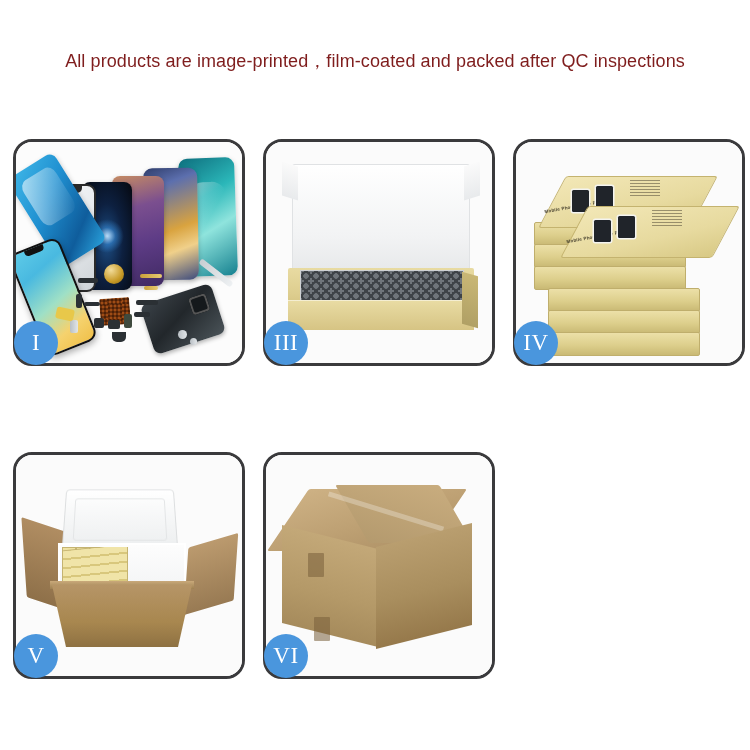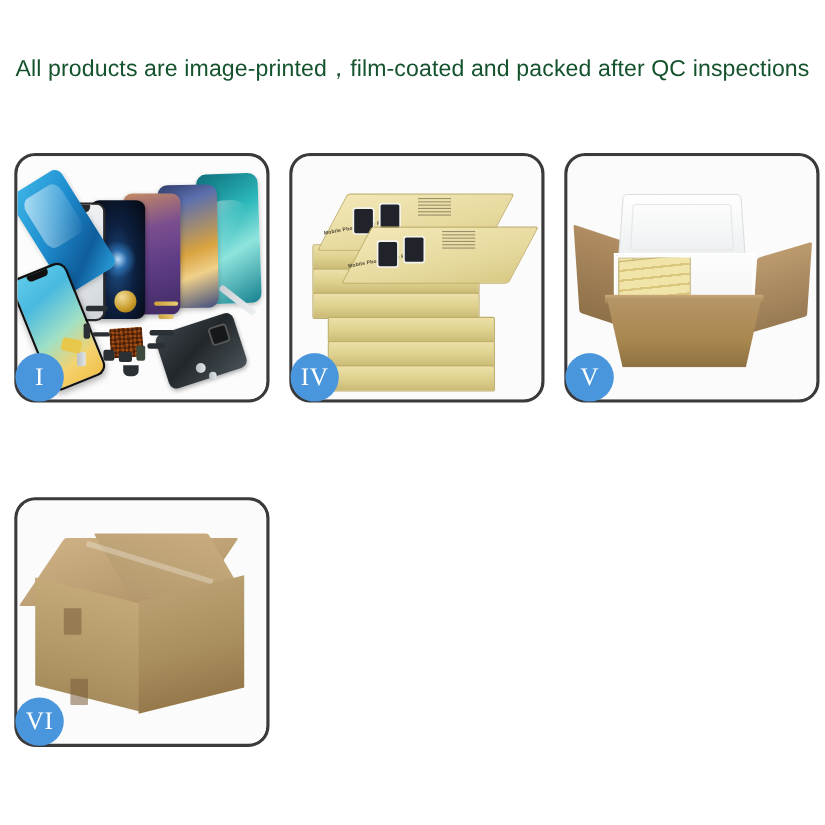--- a/index.html
+++ b/index.html
@@ -9,21 +9,21 @@
     font-family:"Liberation Sans", sans-serif;
     overflow:hidden;
     position:relative;
   }
   .header { text-align:center; padding-top:38px; }
   .title {
     font-size:35px; font-weight:700; letter-spacing:1.2px;
     color:#1a1a1a; line-height:1; margin:0;
   }
   .subtitle {
-    font-size:21px; color:#14532d; margin:14px 0 0 0; line-height:1;
+    font-size:18px; color:#7f1d1d; margin:14px 0 0 0; line-height:1;
     letter-spacing:0.1px;
   }
   .grid {
     position:absolute; left:13px; top:139px;
     width:712px; height:540px;
     display:grid;
     grid-template-columns:232px 232px 232px;
     grid-template-rows:227px 227px;
     column-gap:18px; row-gap:86px;
   }
@@ -336,20 +336,30 @@
       <div class="bit dark" style="left:96px;top:190px;width:14px;height:10px;border-radius:0 0 5px 5px;"></div>
       <div class="bit" style="left:40px;top:166px;width:18px;height:12px;background:#e8c84a;border-radius:3px;transform:rotate(12deg);"></div>
       <div class="bit silver" style="left:162px;top:188px;width:9px;height:9px;border-radius:50%;"></div>
       <div class="bit silver" style="left:174px;top:196px;width:7px;height:7px;border-radius:50%;"></div>
       <div class="tweezer"></div>
     </div>
     <div class="badge">I</div>
   </div>
 
 
+  <div class="panel">
+    <div class="panel-inner">
+      <div class="box3-lid"></div>
+      <div class="box3-base"></div>
+      <div class="box3-foam"></div>
+      <div class="box3-front"></div>
+      <div class="box3-side"></div>
+    </div>
+    <div class="badge">III</div>
+  </div>
 
   <div class="panel">
     <div class="panel-inner">
       <div class="stack">
         <div class="sbox" style="left:4px;top:54px;"></div>
         <div class="sbox" style="left:4px;top:76px;"></div>
         <div class="sbox" style="left:4px;top:98px;"></div>
         <div class="sbox" style="left:18px;top:120px;"></div>
         <div class="sbox" style="left:18px;top:142px;"></div>
         <div class="sbox" style="left:18px;top:164px;"></div>

